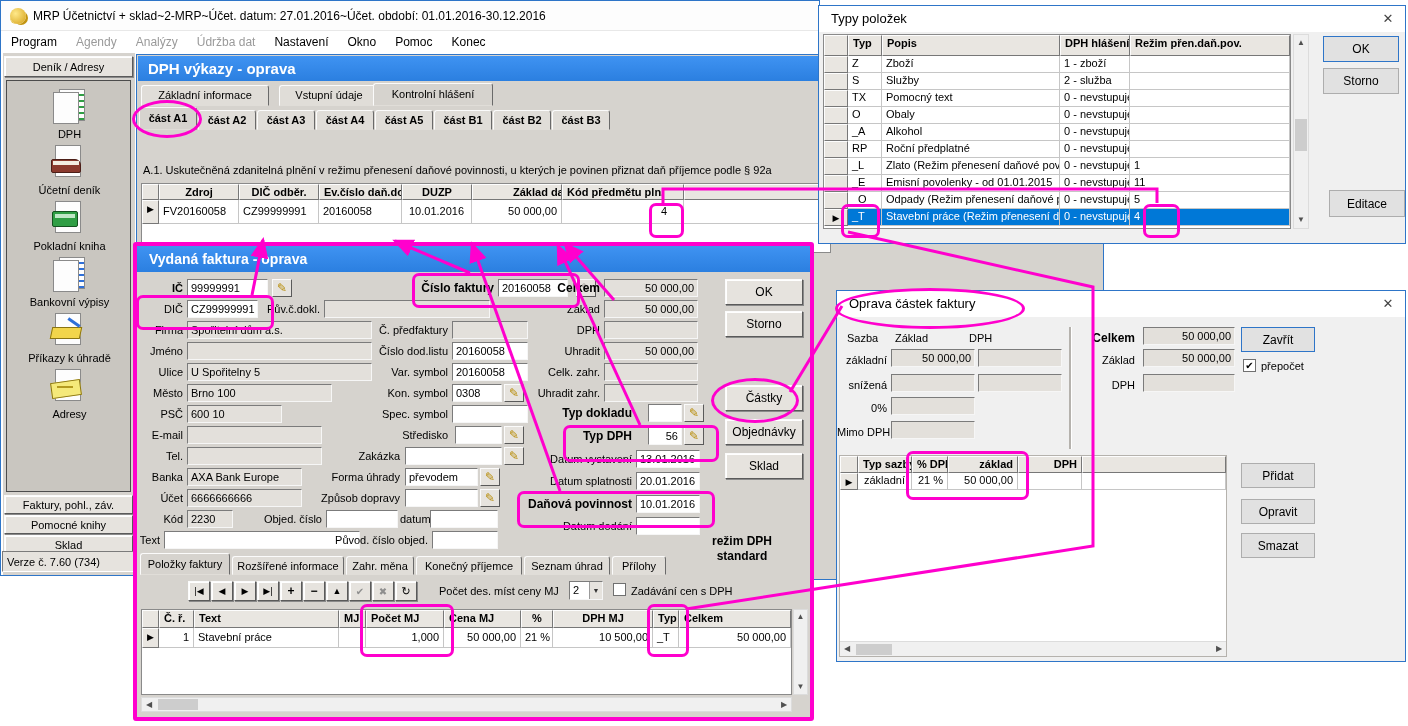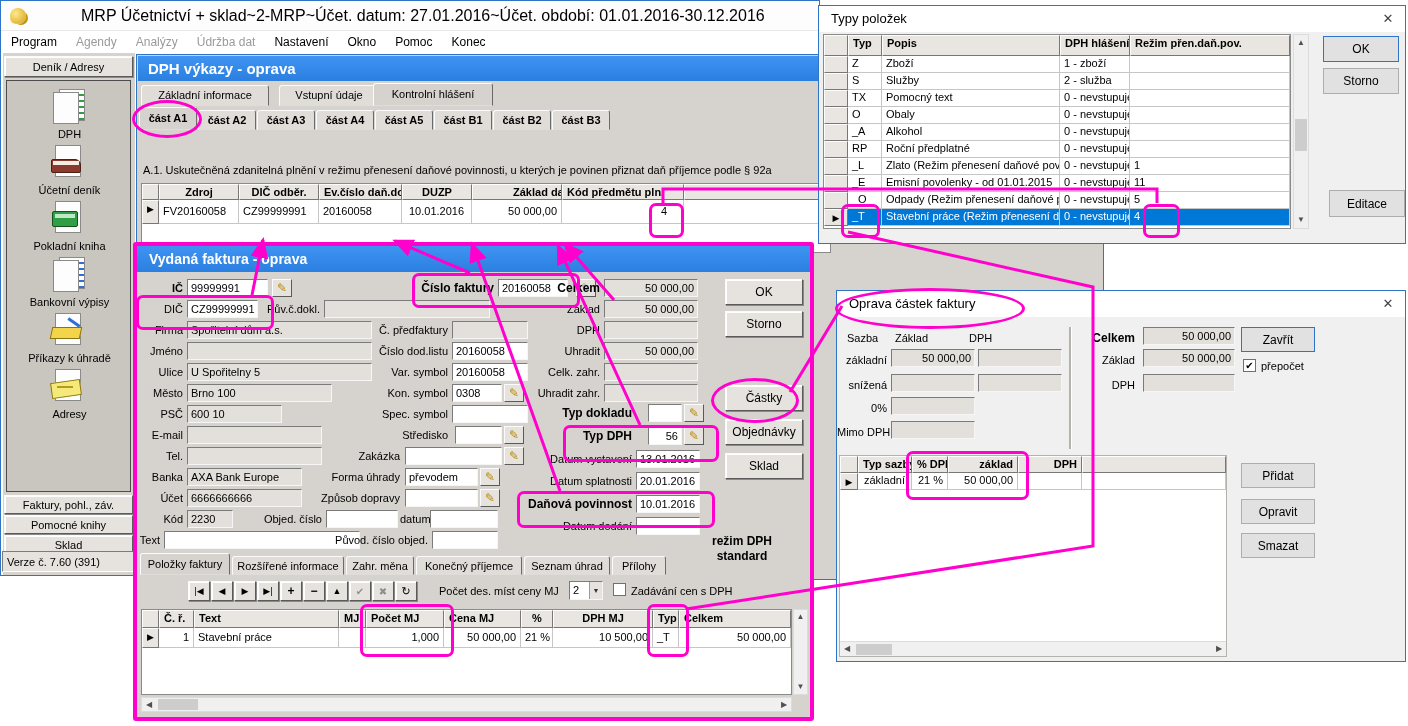--- a/index.html
+++ b/index.html
@@ -53,21 +53,21 @@
 </style>
 </head>
 <body>
 
 <div id="canvas">
 
   <div class="win" style="left:0;top:0;width:820px;height:576px;background:#fff;">
     <div class="abs" style="left:0;top:0;width:818px;height:30px;background:#fdfdfd;border-bottom:1px solid #e8e8e8;">
       <span class="abs" style="left:9px;top:7px;width:16px;height:16px;border-radius:50%;
         background:radial-gradient(circle at 35% 35%, #ffe98a, #d4a017);box-shadow:3px 2px 0 -1px #c29410, -2px 2px 0 -2px #e6c34c;"></span>
-      <span class="lbl" style="left:32px;top:6px;font-size:16px;margin-left:48px;">MRP Účetnictví + sklad~2-MRP~Účet. datum: 27.01.2016~Účet. období: 01.01.2016-30.12.2016</span>
+      <span class="lbl" style="left:32px;top:6px;font-size:12px;">MRP Účetnictví + sklad~2-MRP~Účet. datum: 27.01.2016~Účet. období: 01.01.2016-30.12.2016</span>
     </div>
     <div class="abs" style="left:0;top:30px;width:818px;height:22px;background:#fff;display:flex;gap:19px;align-items:center;padding-left:10px;">
       <span class="menu-item">Program</span>
       <span class="menu-item dim">Agendy</span>
       <span class="menu-item dim">Analýzy</span>
       <span class="menu-item dim">Údržba dat</span>
       <span class="menu-item">Nastavení</span>
       <span class="menu-item">Okno</span>
       <span class="menu-item">Pomoc</span>
       <span class="menu-item">Konec</span>
@@ -127,21 +127,21 @@
             <span class="abs" style="left:4px;top:17px;width:16px;height:2px;background:#b49a20;"></span>
           </span>
           <span class="lbl" style="left:0;top:38px;width:125px;text-align:center;">Adresy</span>
         </div>
       </div>
       <div class="b3d" style="left:1px;top:442px;width:129px;height:19px;font-size:11px;">Faktury, pohl., záv.</div>
       <div class="b3d" style="left:1px;top:462px;width:129px;height:19px;font-size:11px;">Pomocné knihy</div>
       <div class="b3d" style="left:1px;top:482px;width:129px;height:19px;font-size:11px;">Sklad</div>
     </div>
     <div class="abs" style="left:1px;top:550px;width:133px;height:21px;background:#e6e3de;border:1px solid;border-color:#7b7b7b #fff #fff #7b7b7b;">
-      <span class="lbl" style="left:4px;top:1px;">Verze č. 7.60 (391)</span>
+      <span class="lbl" style="left:4px;top:1px;">Verze č. 7.60 (734)</span>
     </div>
   </div>
 
   <div class="win" style="left:136px;top:54px;width:968px;height:526px;background:#d6d3ce;">
     <div class="tb-blue"><span>DPH výkazy - oprava</span></div>
     <div class="tab" style="left:4px;top:30px;width:128px;height:21px;">Základní informace</div>
     <div class="tab" style="left:134px;top:30px;width:100px;height:21px;margin-left:8px;">Vstupní údaje</div>
     <div class="tab on" style="left:236px;top:28px;width:120px;height:23px;line-height:21px;">Kontrolní hlášení</div>
 
     <div class="tab on bd" style="left:2px;top:52px;width:58px;height:23px;line-height:21px;">část A1</div>

